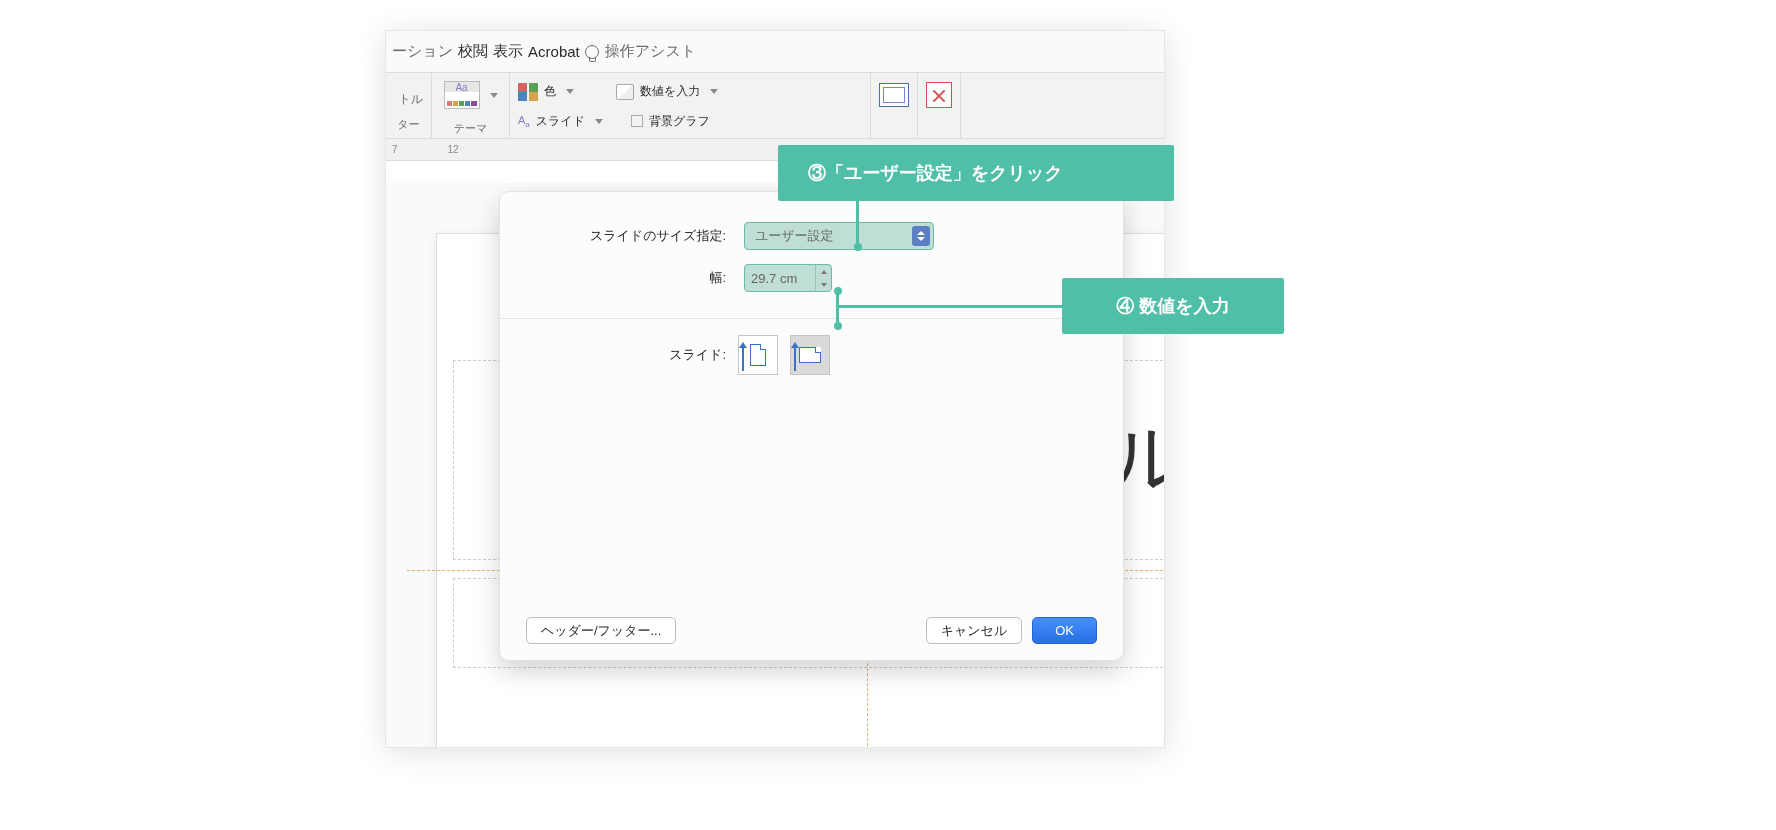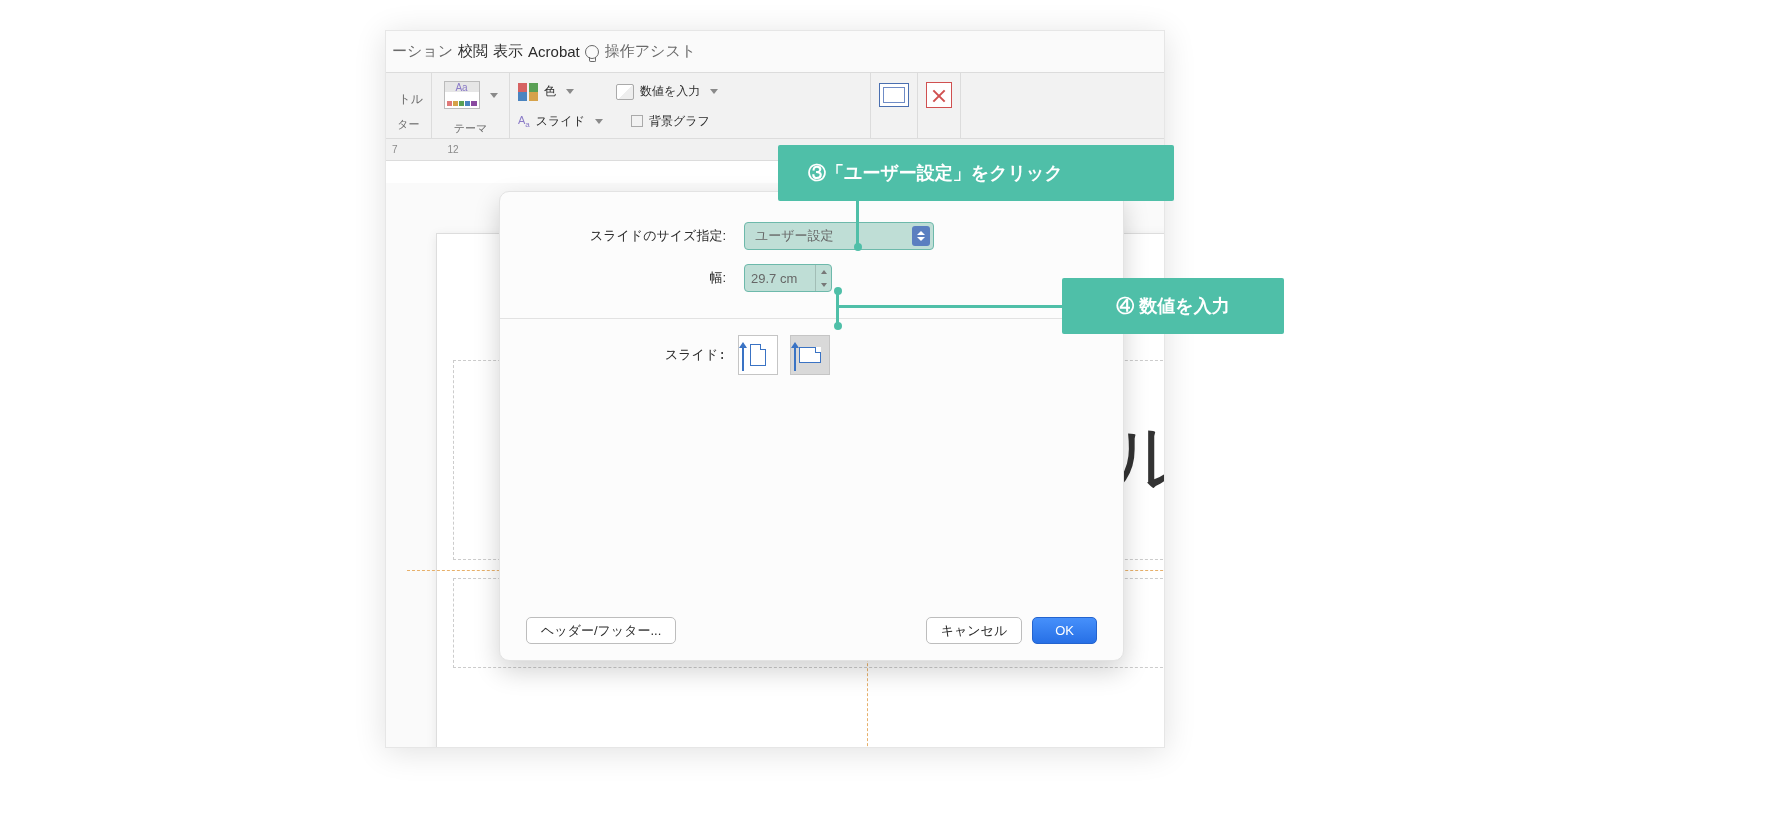--- a/index.html
+++ b/index.html
@@ -102,21 +102,21 @@
     .dropdown .chips::after{border-top:4px solid #fff;}
     .spinwrap{display:flex;align-items:center;height:28px;border:1px solid var(--teal-hi-border);border-radius:4px;background:var(--teal-hi);}
     .spinwrap input{height:100%;width:70px;padding:0 6px;border:none;background:transparent;color:#666;font-size:13px;outline:none;}
     .spinwrap.focused{outline:2px solid #4a84c0;outline-offset:0px;}
     .spinwrap .spins{width:16px;height:100%;border-left:1px solid rgba(0,0,0,.15);display:flex;flex-direction:column;}
     .spinwrap .spins i{flex:1;display:flex;align-items:center;justify-content:center;}
     .spinwrap .spins i::before{content:"";width:0;height:0;border-left:3px solid transparent;border-right:3px solid transparent;}
     .spinwrap .spins i:first-child::before{border-bottom:4px solid #777;}
     .spinwrap .spins i:last-child::before{border-top:4px solid #777;}
     hr.sep{border:none;border-top:1px solid #e2e2e2;margin:12px -26px 16px;}
-    .orient-row{display:flex;align-items:center;gap:12px;margin-bottom:18px;font-family:Liberation Mono, monospace;}
+    .orient-row{display:flex;align-items:center;gap:12px;margin-bottom:18px;}
     .orient-row label{width:200px;text-align:right;}
     .orient-btn{width:40px;height:40px;border:1px solid #c5c5c5;background:#fff;display:flex;align-items:center;justify-content:center;position:relative;}
     .orient-btn.sel{background:#d9d9d9;}
     .page-portrait{width:16px;height:22px;border:1px solid #3a73c4;background:#fff;position:relative;}
     .page-portrait .fold{position:absolute;top:-1px;right:-1px;width:6px;height:6px;background:#fff;border-left:1px solid #3a73c4;border-bottom:1px solid #3a73c4;}
     .page-landscape{width:22px;height:16px;border:1px solid #3a73c4;background:#fff;position:relative;}
     .page-landscape .fold{position:absolute;top:-1px;right:-1px;width:6px;height:6px;background:#fff;border-left:1px solid #3a73c4;border-bottom:1px solid #3a73c4;}
     .arrow-up{position:absolute;left:3px;bottom:3px;width:2px;height:24px;background:#3a73c4;}
     .arrow-up::before{content:"";position:absolute;top:-5px;left:-3px;width:0;height:0;border-left:4px solid transparent;border-right:4px solid transparent;border-bottom:6px solid #3a73c4;}
     .dlg-footer{margin-top:auto;display:flex;align-items:center;gap:10px;text-align:center;}

